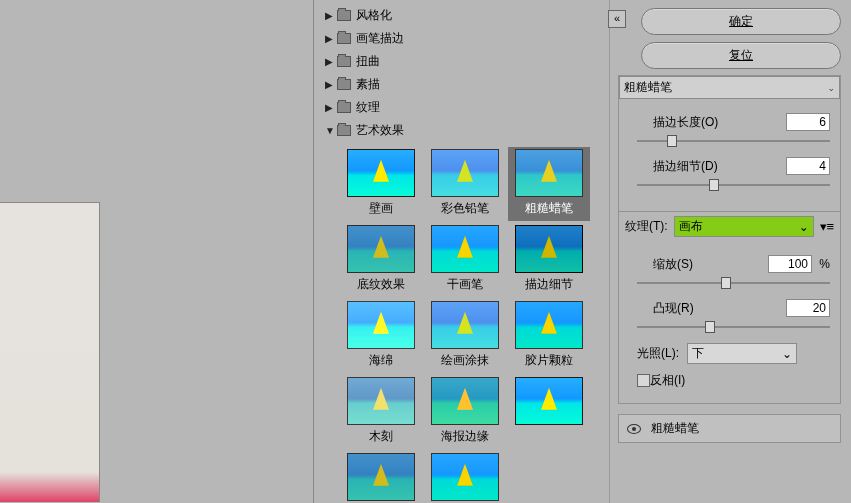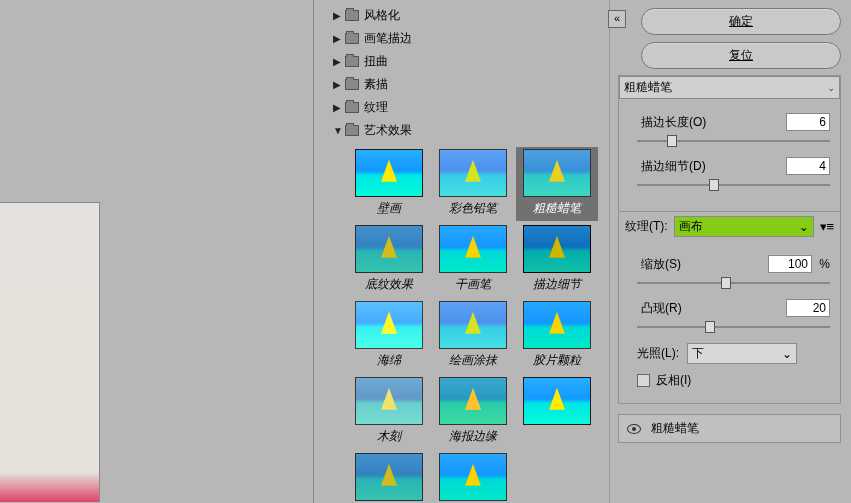--- a/index.html
+++ b/index.html
@@ -1,35 +1,35 @@
 <!DOCTYPE html>
 <html><head>
 <meta charset="utf-8">
 <style>
   * { box-sizing: border-box; margin: 0; padding: 0; font-family: "Microsoft YaHei", sans-serif; font-size: 12px; }
   body { background: #b7b7b7; width: 851px; height: 503px; overflow: hidden; display: flex; }
   .preview-pane { width: 315px; height: 503px; position: relative; background: #b7b7b7; }
   .preview-img { position: absolute; left: 0; top: 202px; width: 100px; height: 300px; background: linear-gradient(#e6e3de,#e5e2dc 90%, #d46 100%); border-top: 1px solid #888; border-right:1px solid #888;}
   .preview-border { position:absolute; left:0; top:0; width:314px; height:503px; border-right:1px solid #888;}
   
-  .mid-panel { width: 295px; height: 503px; background: #b7b7b7; border-right: 1px solid #999; padding: 4px 0 0 12px; overflow:hidden; }
+  .mid-panel { width: 295px; height: 503px; background: #b7b7b7; border-right: 1px solid #999; padding: 4px 0 0 4px; overflow:hidden; }
   .cat-row { display:flex; align-items:center; padding: 3px 8px 3px 6px; cursor:pointer; color:#000; }
   .cat-row .tri { width:10px; color:#222; margin-right:2px; font-size:10px;}
   .cat-row .folder { width:14px; height:11px; background:#888; border:1px solid #555; margin-right:5px; position:relative;}
   .cat-row .folder::before{content:"";position:absolute;top:-3px;left:0;width:6px;height:2px;background:#888;border:1px solid #555;border-bottom:none;}
   .cat-row span.label { }
   .cat-row.expanded .tri::before{content:"▼";}
   .cat-row .tri::before{content:"▶";}
   
   .thumb-grid { display:flex; flex-wrap:wrap; padding: 4px 2px 4px 20px; gap: 0; }
   .thumb { width: 82px; display:flex; flex-direction:column; align-items:center; padding:2px 1px 4px 1px; margin:1px; cursor:pointer;}
   .thumb.selected { background:#717171; color:#fff;}
   .thumb .timg { width:68px; height:48px; background:linear-gradient(#4aa0e0 0%, #3a90d8 45%, #2dc8c8 55%, #3dd8c2 100%); border:1px solid #333; position:relative; overflow:hidden;}
   .thumb .boat { position:absolute; left:50%; top:50%; transform:translate(-50%,-60%); width:0; height:0; border-left:8px solid transparent; border-right:8px solid transparent; border-bottom:22px solid #e8d020;}
-  .thumb .tlabel { margin-top:3px; color:#000; text-align:center;font-style:italic;}
+  .thumb .tlabel { margin-top:3px; color:#000; text-align:center;}
   .thumb.selected .tlabel{color:#fff;}
   .thumb .timg.v1{filter:contrast(1.3) saturate(1.2);}
   .thumb .timg.v2{filter:hue-rotate(10deg) brightness(1.05);}
   .thumb .timg.v3{filter:blur(0.5px) brightness(0.9);}
   .thumb .timg.v4{filter:saturate(1.5);}
   .thumb .timg.v5{filter:brightness(0.8) contrast(1.4);}
   .thumb .timg.v6{filter:brightness(1.2);}
   .thumb .timg.v7{filter:grayscale(0.4) brightness(1.1);}
   .thumb .timg.v8{filter:hue-rotate(-15deg);}
   .thumb .timg.v9{background:linear-gradient(#6ab 0%,#5aa 50%,#499 100%);}
@@ -37,33 +37,33 @@
   .right-panel { flex:1; padding: 8px 10px 0 8px; position:relative;}
   .collapse-btn { position:absolute; left:-2px; top:10px; width:18px; height:18px; border:1px solid #666; background:#c5c5c5; text-align:center; line-height:15px; cursor:pointer; font-size:11px;}
   .btn-row { display:flex; gap:0; padding-left: 22px; margin-bottom:6px;}
   .pill-btn { flex:1; max-width: 200px; margin-left:auto; padding: 4px 0; border:1px solid #777; border-radius:14px; background:#c9c9c9; text-align:center; cursor:pointer; box-shadow:inset 0 1px 0 rgba(255,255,255,0.3);text-decoration:underline;}
   .pill-row2{margin-top:7px;align-items:flex-end;}
   
   .section { border:1px solid #929292; background:#b7b7b7; margin:6px 0 0 0; padding:0;}
   .dropdown-main { width: 100%; padding:2px 4px; border:1px solid #8a8a8a; background:#d0d0d0; display:flex; justify-content:space-between; align-items:center; cursor:pointer;}
   .dropdown-main .dd-arrow{font-size:9px;color:#444;}
   .param-box { padding: 8px 10px 10px 18px;}
-  .param-row { display:flex; align-items:center; justify-content:space-between; margin: 6px 0 2px 4px;}
+  .param-row { display:flex; align-items:center; justify-content:space-between; margin: 6px 0 2px 16px;}
   .param-row .plabel{ }
   .param-row .pinput{ width:44px; padding:1px 3px; border:1px solid #888; background:#fff; text-align:right;}
   .slider { height:16px; position:relative; margin:2px 0 8px 0;}
   .slider .track{position:absolute; left:0; right:0; top:7px; height:2px; background:#888;}
   .slider .knob{position:absolute; top:2px; width:10px; height:12px; background:#ddd; border:1px solid #555; transform:translateX(-50%);}
   .subhdr { display:flex; align-items:center; justify-content:flex-end; border-top:1px solid #929292; padding:4px 6px;}
   .subhdr .dd2{ flex:1; margin:0 6px; padding:1px 4px; border:1px solid #8a8a8a; background:#84cc16; display:flex; justify-content:space-between; align-items:center;}
   .subhdr .menu-icon{font-size:13px; cursor:pointer;}
   .pct{margin-left:4px;}
   .inline-dd { display:flex; align-items:center; gap:8px; margin:8px 0;}
   .inline-dd .dd3{width:110px; padding:1px 4px; border:1px solid #8a8a8a; background:#d8d8d8; display:flex; justify-content:space-between; align-items:center;}
-  .chk-row{display:flex;align-items:center;gap:6px;margin:8px 0 4px 0;}
+  .chk-row{display:flex;align-items:center;gap:0;margin:8px 0 4px 0;}
   .chk{width:13px;height:13px;border:1px solid #666;background:#d8d8d8;}
   
   .bottom-section{border:1px solid #929292; margin-top:10px; padding:0;}
   .layer-row{display:flex;align-items:center;padding:5px 8px;background:#c0c0c0;gap:10px;}
   .eye{width:14px;height:10px;border:1px solid #333;border-radius:50%;position:relative;}
   .eye::after{content:"";position:absolute;left:4px;top:2px;width:4px;height:4px;background:#333;border-radius:50%;}
 </style>
 </head>
 <body>
 

